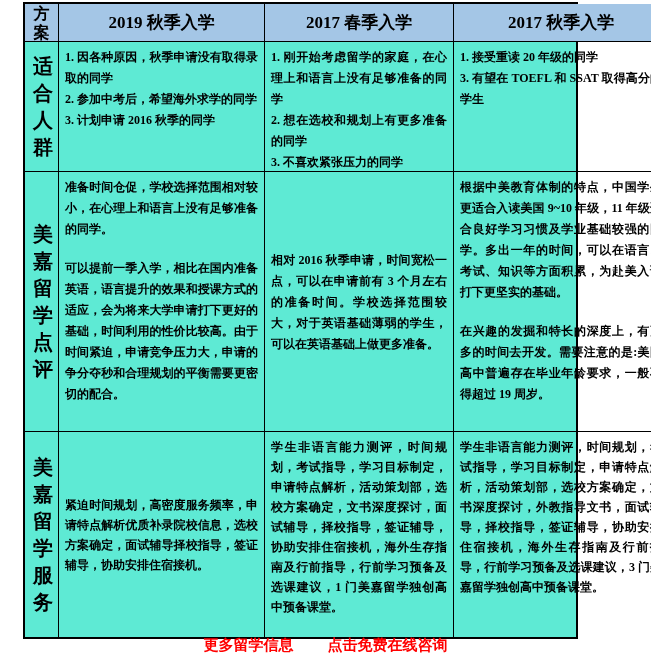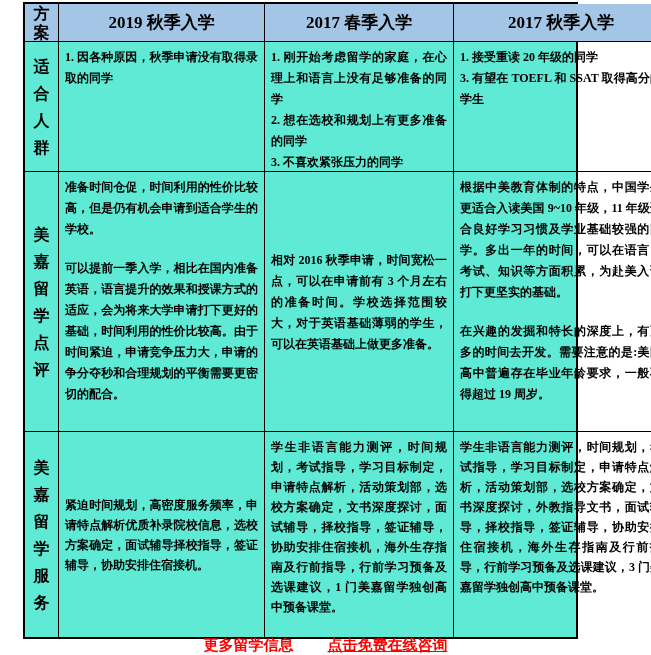--- a/index.html
+++ b/index.html
@@ -29,21 +29,21 @@
     display:flex; align-items:center; justify-content:center;
     font-weight:bold; font-size:17px;
     text-align:center;
   }
   .hdr-blue { background:var(--hdrbg); }
   .corner { font-size:16px; line-height:19px; padding:0 7px; }
   .corner span { display:block; width:17px; word-break:break-all; }
 
   .rowlabel {
     display:flex; align-items:center; justify-content:center;
-    font-weight:bold; font-size:16px;
+    font-weight:bold; font-size:20px;
   }
   .rowlabel span {
     display:block; width:17px; word-break:break-all;
     line-height:27px; text-align:center;
   }
 
   .body {
     font-size:12px; line-height:21px;
     padding:5px 6px 4px 6px;
     text-align:justify;
@@ -52,21 +52,21 @@
   .body p { margin:0; }
   .para-gap p + p { margin-top:18px; }
   .svc { line-height:20px; }
   .v-center { display:flex; flex-direction:column; justify-content:center; }
 
   .footer {
     position:absolute; left:0; top:636px; width:651px; height:19px;
     display:flex; align-items:center; justify-content:center;
     font-weight:bold; font-size:15px; color:var(--red);
   }
-  .footer .seg + .seg { margin-left:34px;text-decoration:underline; }
+  .footer .seg + .seg { margin-left:34px; }
 </style>
 </head>
 <body>
 
 <div class="page">
   <div class="table">
 
     <div class="cell hdr hdr-blue corner">
       <span>方案</span>
     </div>
@@ -78,36 +78,38 @@
     </div>
     <div class="cell hdr hdr-blue last-col">
       <span>2017 秋季入学</span>
     </div>
 
     <div class="cell rowlabel">
       <span>适合人群</span>
     </div>
     <div class="cell body">
       <p>1. 因各种原因，秋季申请没有取得录取的同学</p>
+      <p>2. 参加中考后，希望海外求学的同学</p>
+      <p>3. 计划申请 2016 秋季的同学</p>
     </div>
     <div class="cell body">
       <p>1. 刚开始考虑留学的家庭，在心理上和语言上没有足够准备的同学</p>
       <p>2. 想在选校和规划上有更多准备的同学</p>
       <p>3. 不喜欢紧张压力的同学</p>
     </div>
     <div class="cell body last-col">
       <p>1. 接受重读 20 年级的同学</p>
       <p>3. 有望在 TOEFL 和 SSAT 取得高分的学生</p>
     </div>
 
     <div class="cell rowlabel">
       <span>美嘉留学点评</span>
     </div>
     <div class="cell body para-gap">
-      <p>准备时间仓促，时间利用的性价比较高，但是仍有机会申请到适合学生的学校。</p>
+      <p>准备时间仓促，学校选择范围相对较小，在心理上和语言上没有足够准备的同学。</p>
       <p>可以提前一季入学，相比在国内准备英语，语言提升的效果和授课方式的适应，会为将来大学申请打下更好的基础，时间利用的性价比较高。由于时间紧迫，申请竞争压力大，申请的争分夺秒和合理规划的平衡需要更密切的配合。</p>
     </div>
     <div class="cell body v-center">
       <p>相对 2016 秋季申请，时间宽松一点，可以在申请前有 3 个月左右的准备时间。学校选择范围较大，对于英语基础薄弱的学生，可以在英语基础上做更多准备。</p>
     </div>
     <div class="cell body para-gap last-col">
       <p>根据中美教育体制的特点，中国学生更适合入读美国 9~10 年级，11 年级适合良好学习习惯及学业基础较强的同学。多出一年的时间，可以在语言、考试、知识等方面积累，为赴美入读打下更坚实的基础。</p>
       <p>在兴趣的发掘和特长的深度上，有更多的时间去开发。需要注意的是:美国高中普遍存在毕业年龄要求，一般不得超过 19 周岁。</p>
     </div>
 

